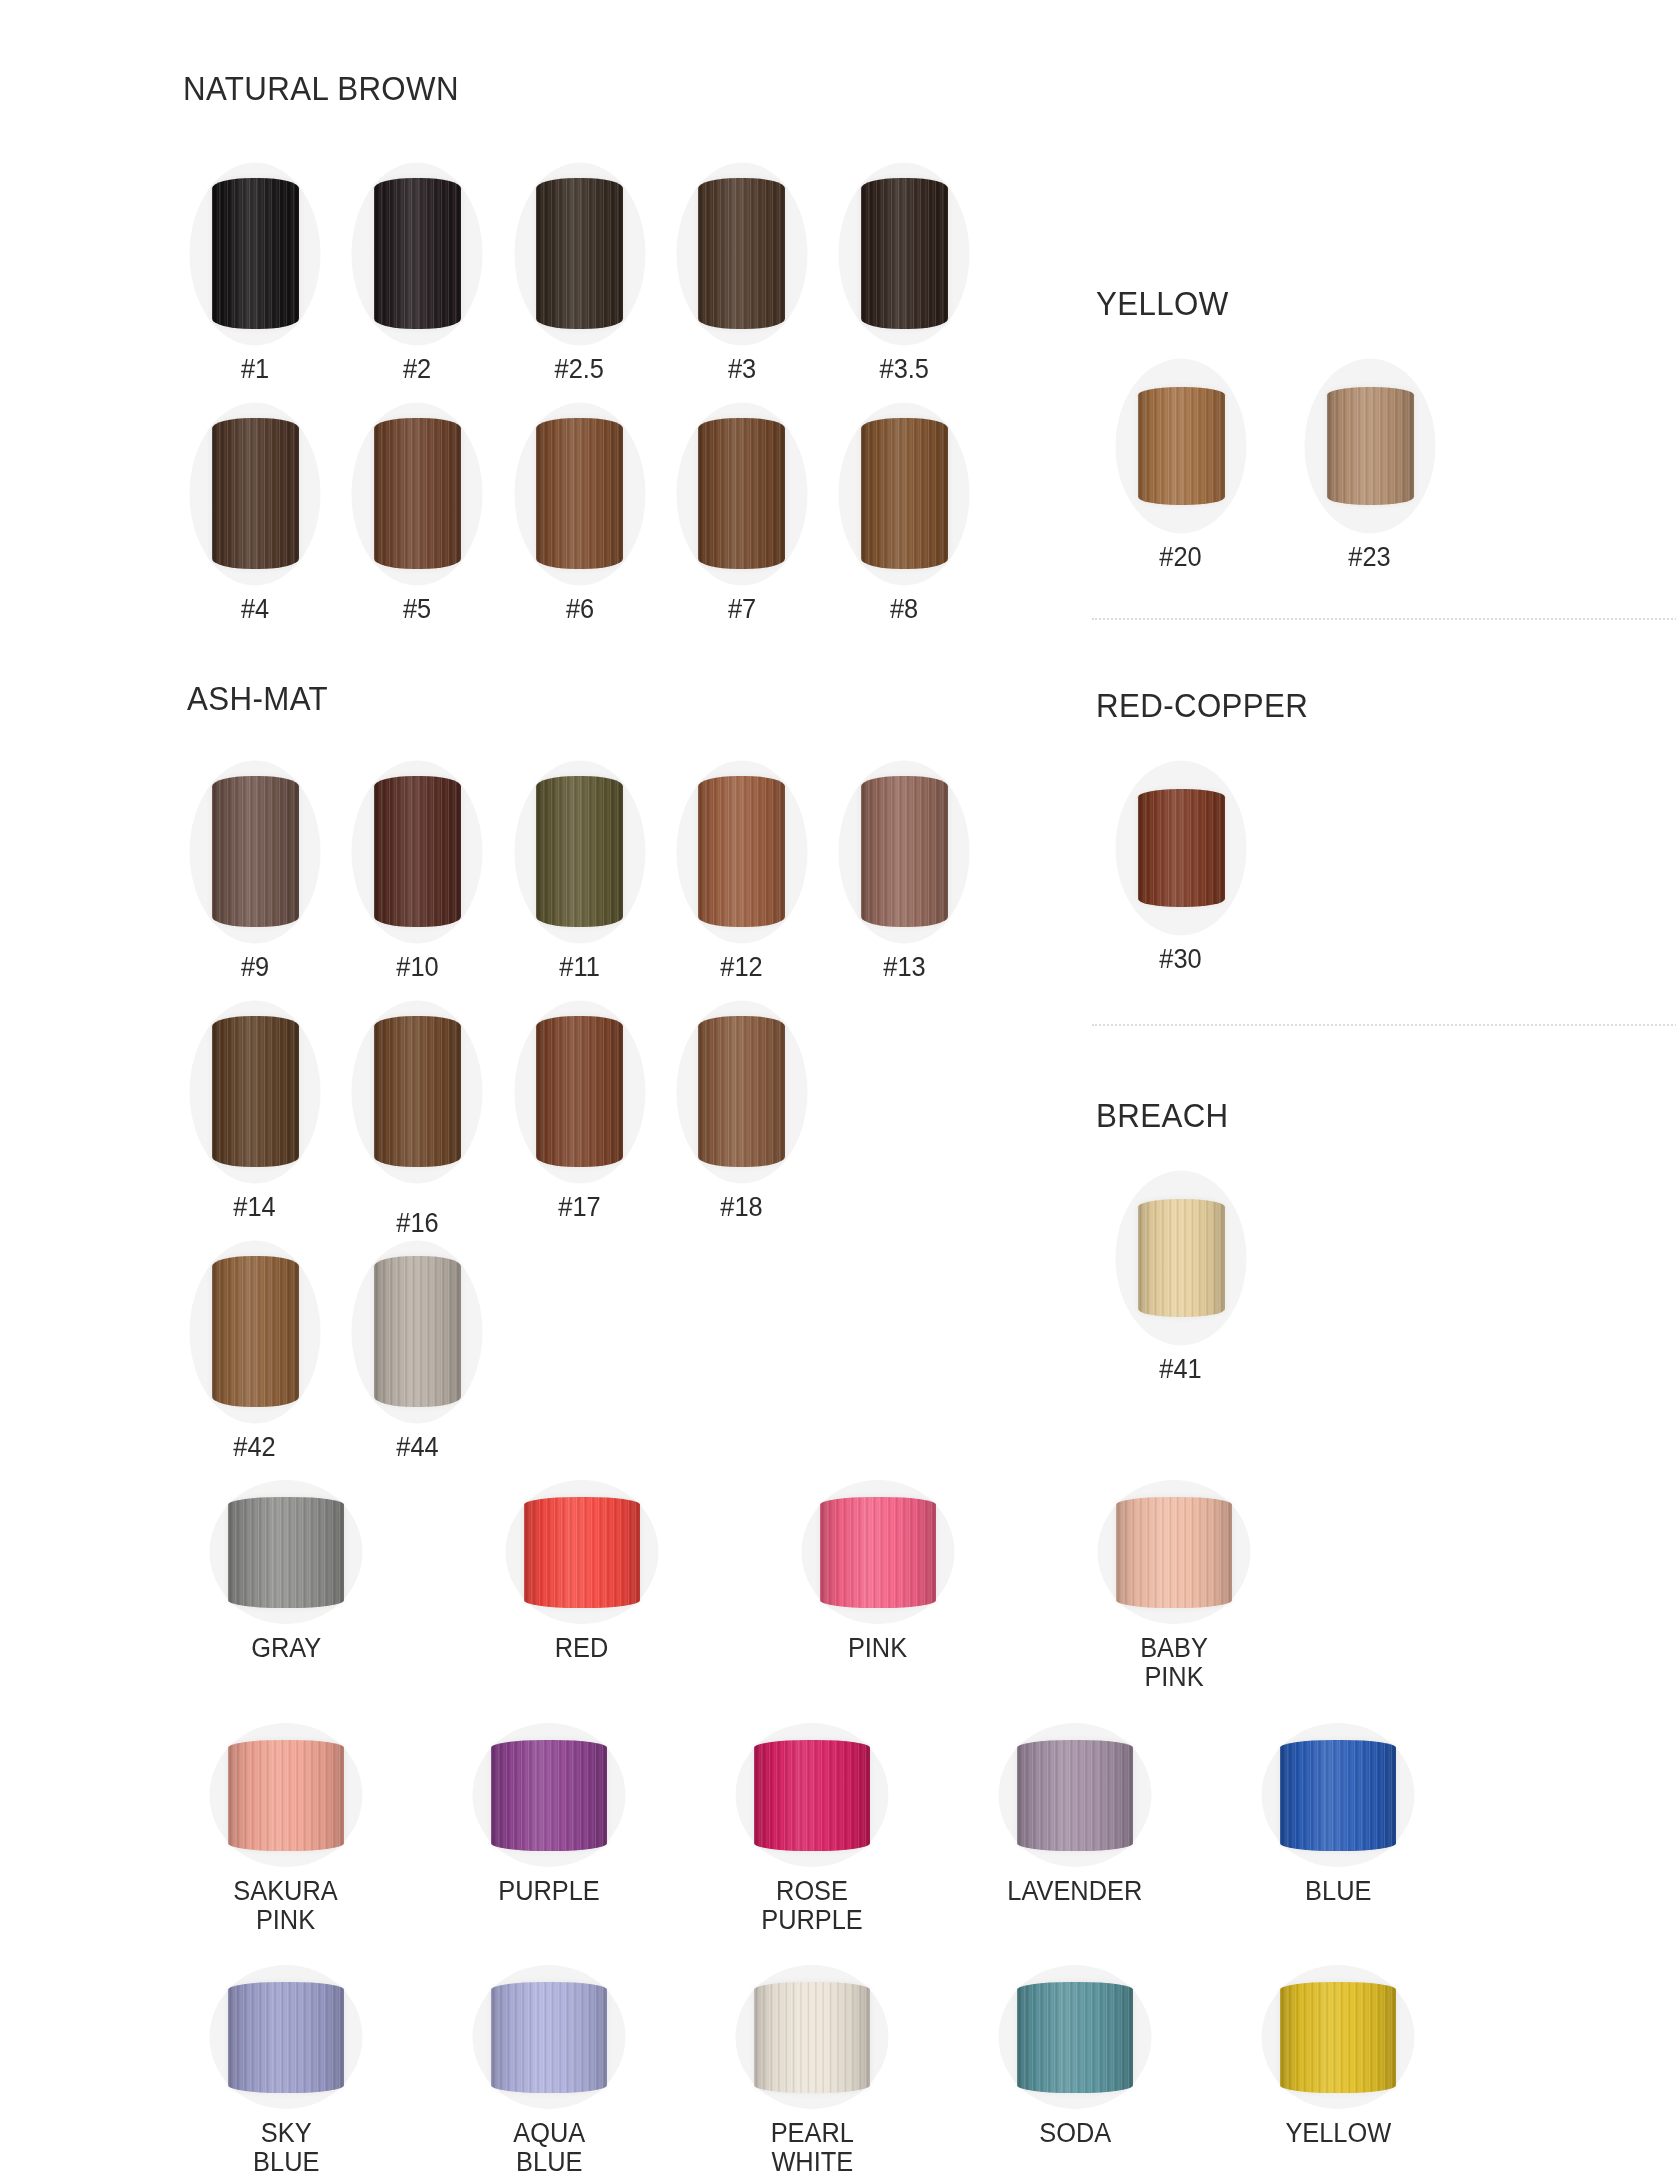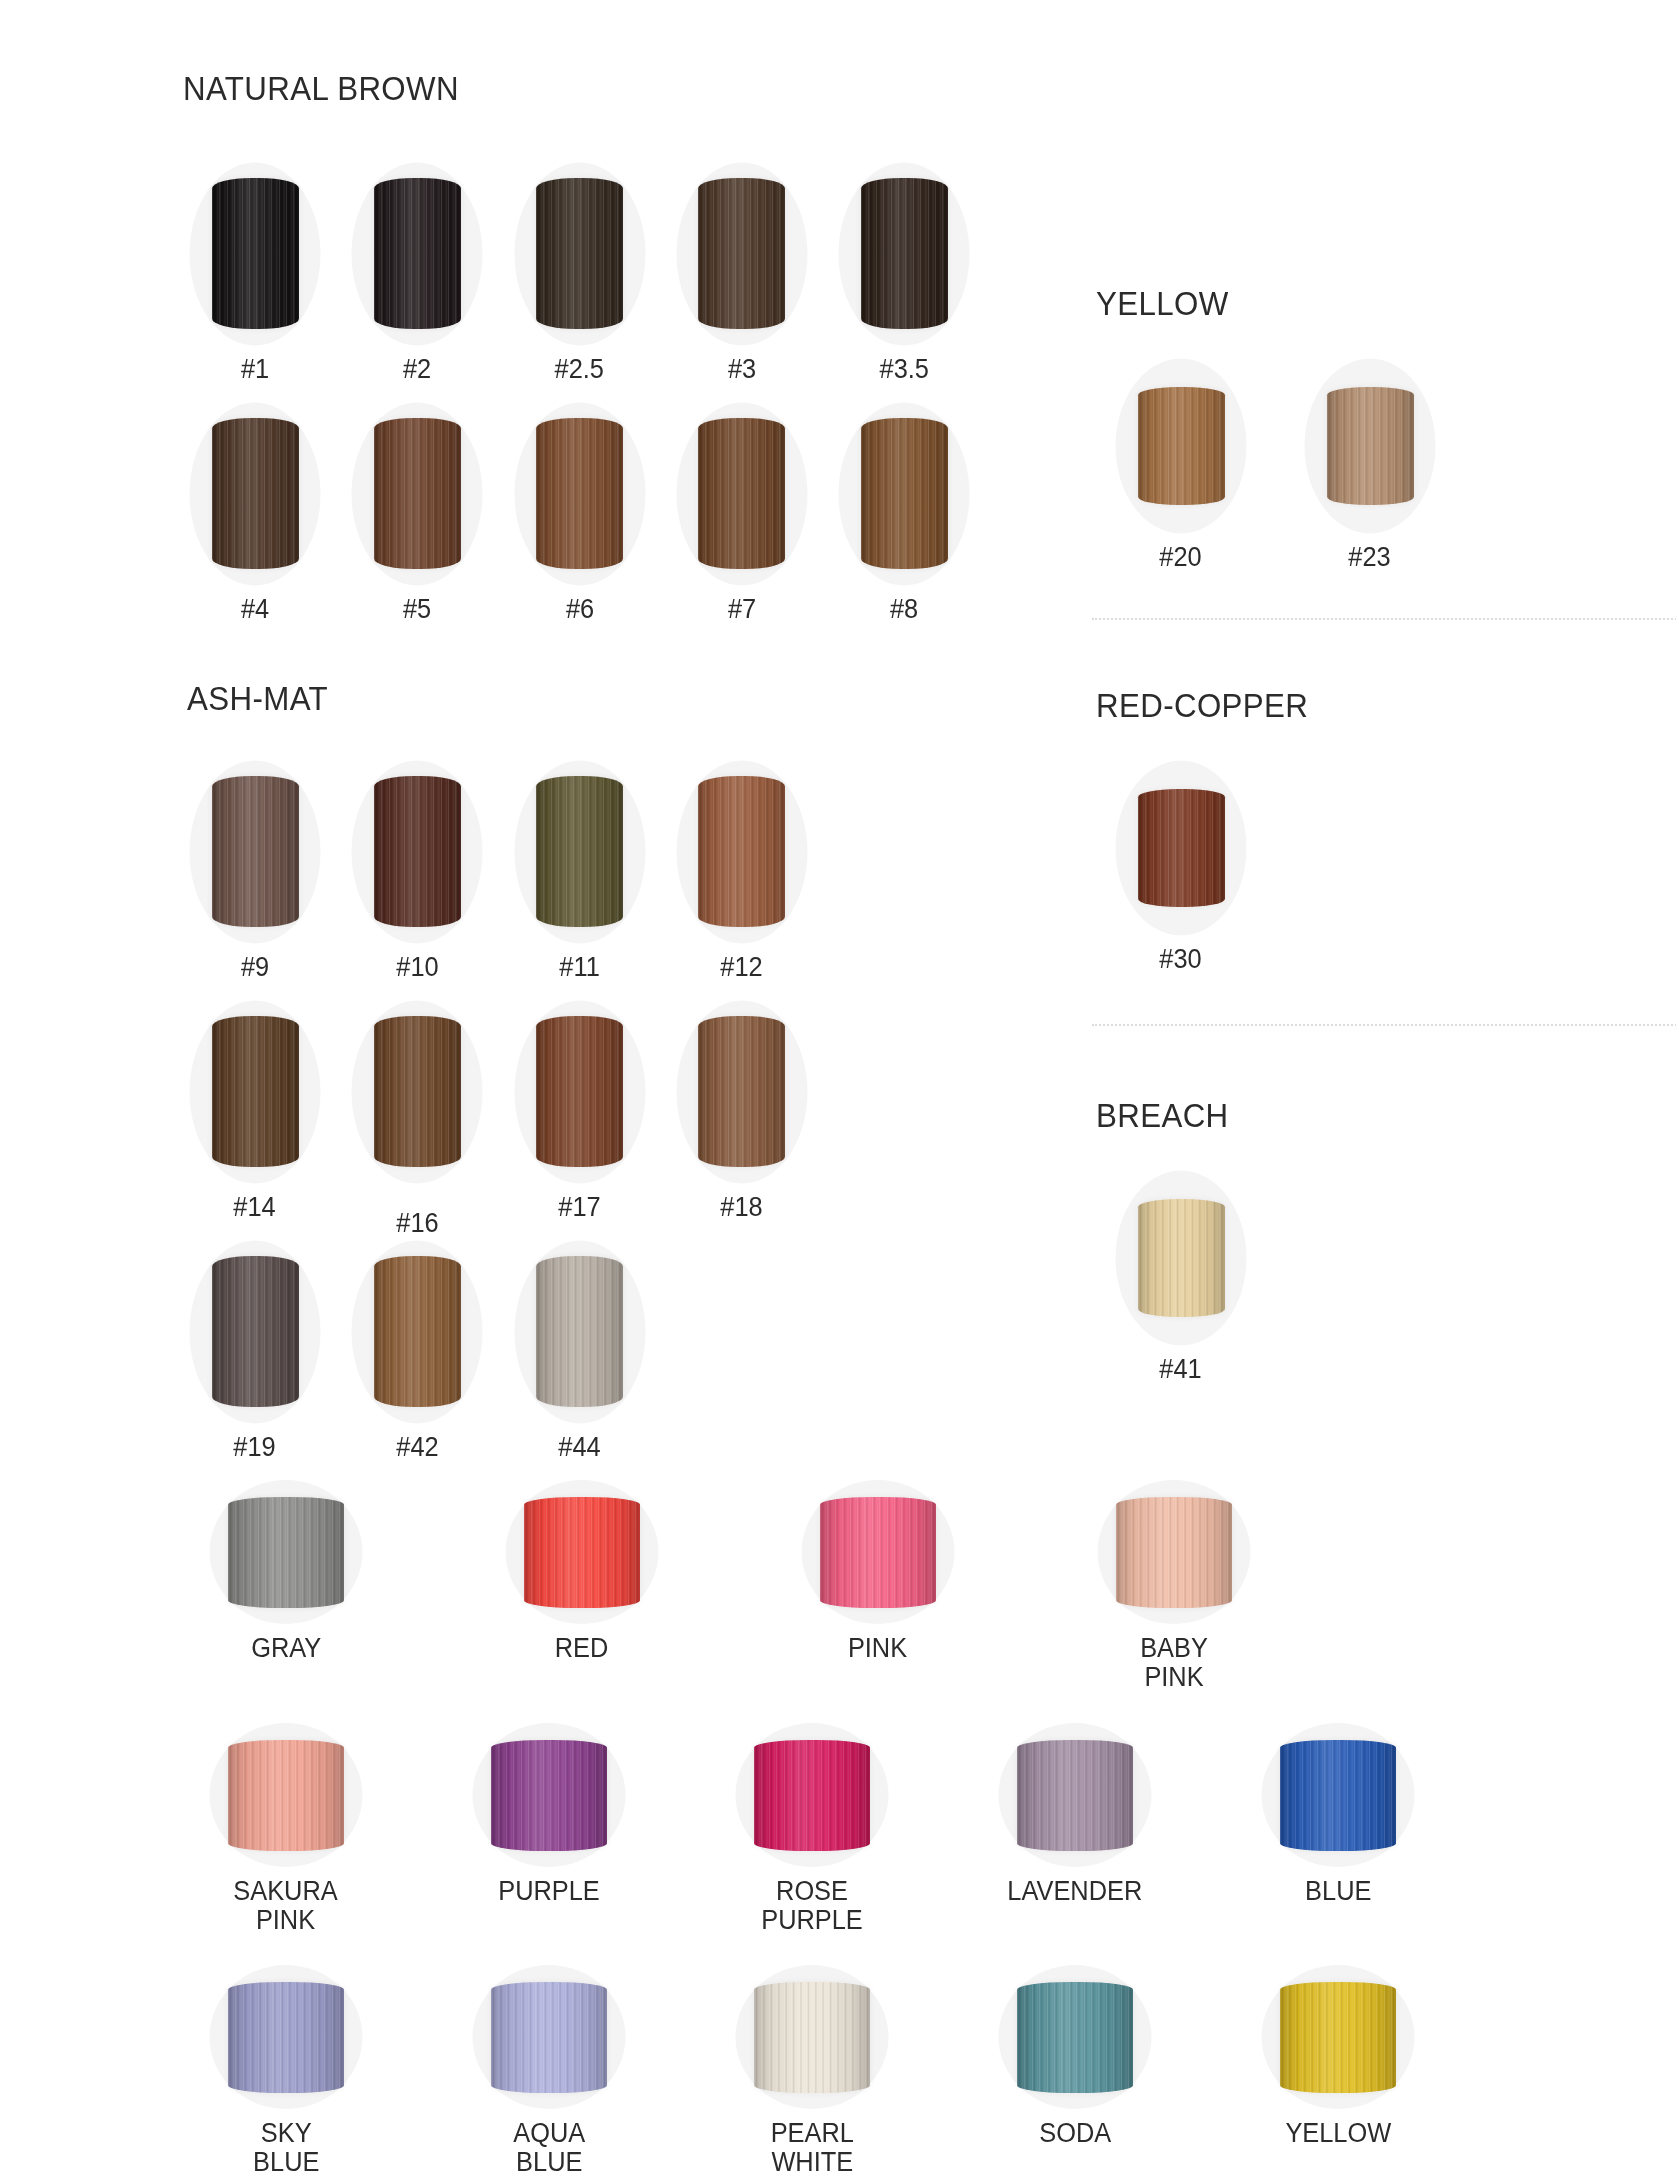--- a/index.html
+++ b/index.html
@@ -242,20 +242,26 @@
           <div class="strand" title="#11" style="width: 87px; height: 151px; background: rgb(91, 84, 47);"></div>
         </div>
         <div class="swatch-label">#11</div>
       </div>
       <div class="cell" style="width: 144px;">
         <div class="swatch-wrap" style="width: 131px; height: 183px;">
           <div class="strand" title="#12" style="width: 87px; height: 151px; background: rgb(151, 89, 58);"></div>
         </div>
         <div class="swatch-label">#12</div>
       </div>
+      <div class="cell" style="width: 144px;">
+        <div class="swatch-wrap" style="width: 131px; height: 183px;">
+          <div class="strand" title="#13" style="width: 87px; height: 151px; background: rgb(143, 99, 86);"></div>
+        </div>
+        <div class="swatch-label">#13</div>
+      </div>
     </div>
 
   <div class="row" id="row-am2" style="left:183px; top:1000px; gap:18.3px;">
       <div class="cell" style="width: 144px;">
         <div class="swatch-wrap" style="width: 131px; height: 183px;">
           <div class="strand" title="#14" style="width: 87px; height: 151px; background: rgb(90, 60, 35);"></div>
         </div>
         <div class="swatch-label">#14</div>
       </div>
       <div class="cell" style="width: 144px; gap: 16px;">
@@ -272,26 +278,20 @@
       </div>
       <div class="cell" style="width: 144px;">
         <div class="swatch-wrap" style="width: 131px; height: 183px;">
           <div class="strand" title="#18" style="width: 87px; height: 151px; background: rgb(132, 87, 58);"></div>
         </div>
         <div class="swatch-label">#18</div>
       </div>
     </div>
 
   <div class="row" id="row-am3" style="left:183px; top:1240px; gap:18.3px;">
-      <div class="cell" style="width: 144px;">
-        <div class="swatch-wrap" style="width: 131px; height: 183px;">
-          <div class="strand" title="#19" style="width: 87px; height: 151px; background: rgb(86, 74, 72);"></div>
-        </div>
-        <div class="swatch-label">#19</div>
-      </div>
       <div class="cell" style="width: 144px;">
         <div class="swatch-wrap" style="width: 131px; height: 183px;">
           <div class="strand" title="#42" style="width: 87px; height: 151px; background: rgb(138, 92, 53);"></div>
         </div>
         <div class="swatch-label">#42</div>
       </div>
       <div class="cell" style="width: 144px;">
         <div class="swatch-wrap" style="width: 131px; height: 183px;">
           <div class="strand" title="#44" style="width: 87px; height: 151px; background: rgb(181, 172, 162);"></div>
         </div>

